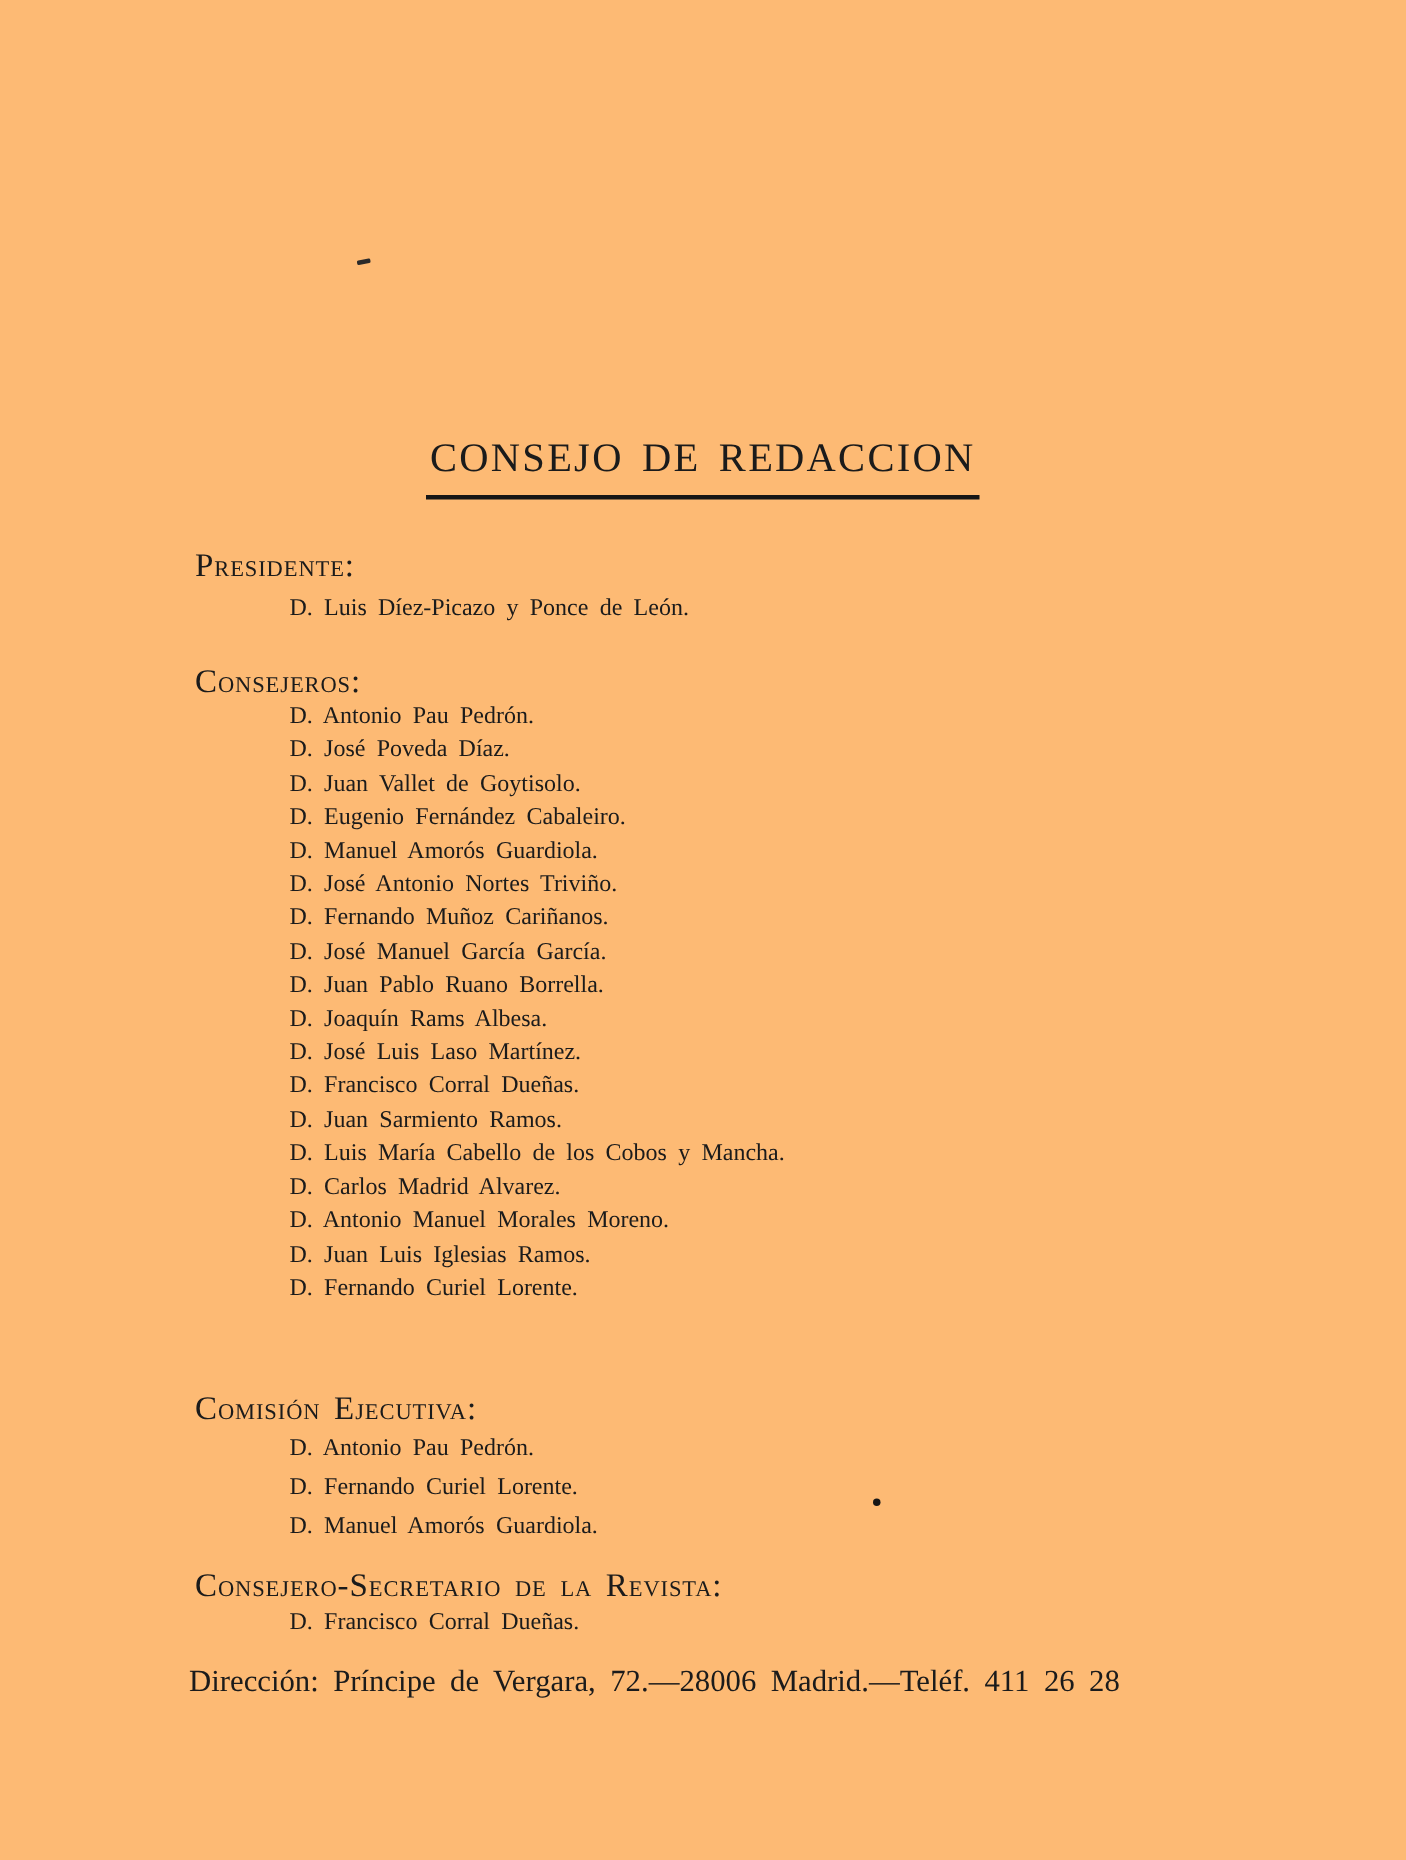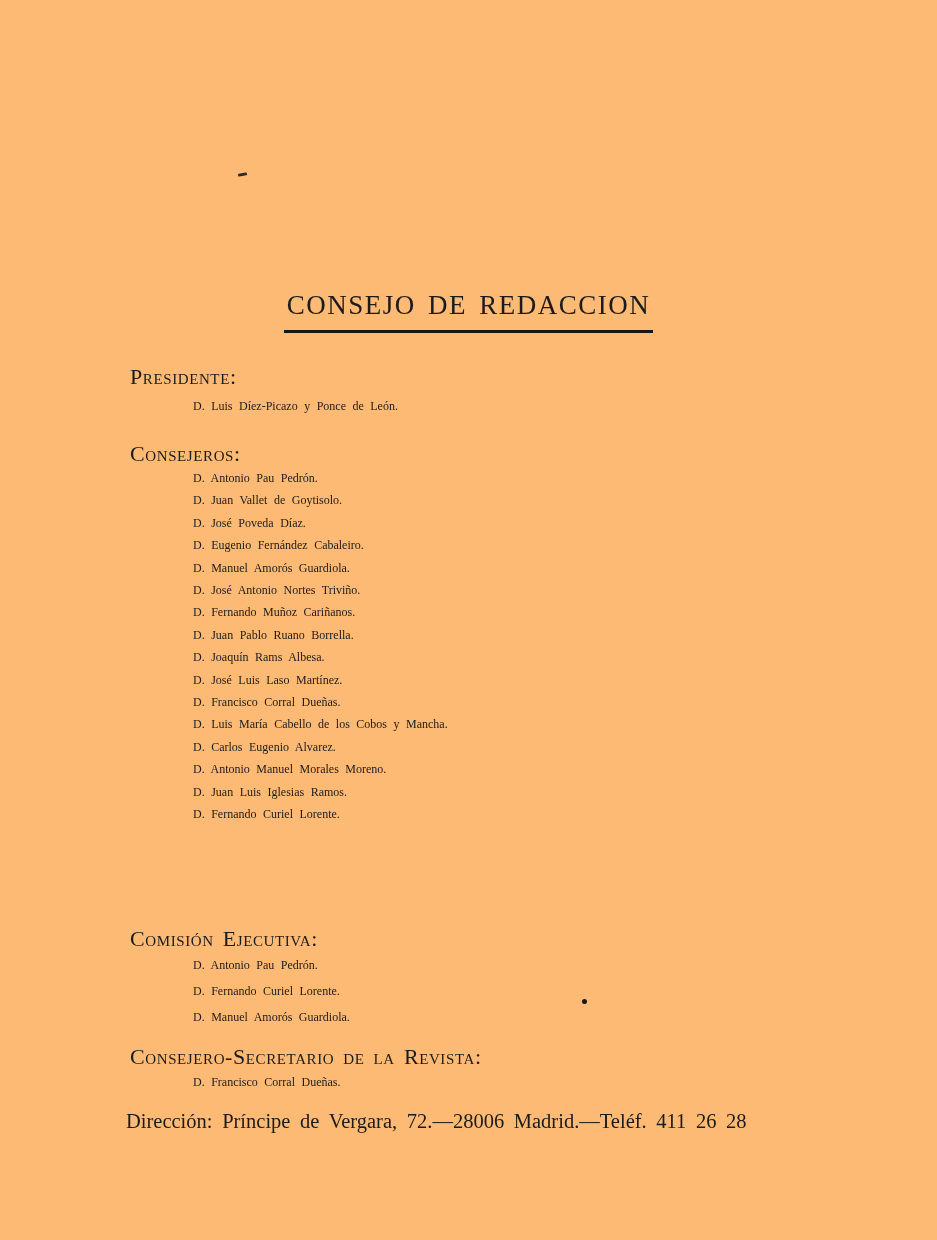--- a/index.html
+++ b/index.html
@@ -40,21 +40,21 @@
     font-size: 22px;
     letter-spacing: 0.6px;
     word-spacing: 3px;
     white-space: nowrap;
   }
 
   
   .names {
     position: absolute;
     left: 193px;
-    font-size: 12px;
+    font-size: 16px;
     word-spacing: 3.5px;
     white-space: nowrap;
   }
   .name-line { line-height: 22.4px; }
 
   .pos-presidente-label   { top: 364px; }
   .pos-presidente-names   { top: 395px; }
   .pos-consejeros-label   { top: 441px; }
   .pos-consejeros-names   { top: 467px; }
   .pos-comision-label     { top: 926px; }
@@ -107,32 +107,34 @@
   </div>
 
   <div class="sec-label pos-presidente-label">Presidente:</div>
   <div class="names pos-presidente-names">
     <div class="name-line">D. Luis Díez-Picazo y Ponce de León.</div>
   </div>
 
   <div class="sec-label pos-consejeros-label">Consejeros:</div>
   <div class="names pos-consejeros-names">
     <div class="name-line">D. Antonio Pau Pedrón.</div>
+    <div class="name-line">D. José Poveda Díaz.</div>
     <div class="name-line">D. Juan Vallet de Goytisolo.</div>
-    <div class="name-line">D. José Poveda Díaz.</div>
     <div class="name-line">D. Eugenio Fernández Cabaleiro.</div>
     <div class="name-line">D. Manuel Amorós Guardiola.</div>
     <div class="name-line">D. José Antonio Nortes Triviño.</div>
     <div class="name-line">D. Fernando Muñoz Cariñanos.</div>
+    <div class="name-line">D. José Manuel García García.</div>
     <div class="name-line">D. Juan Pablo Ruano Borrella.</div>
     <div class="name-line">D. Joaquín Rams Albesa.</div>
     <div class="name-line">D. José Luis Laso Martínez.</div>
     <div class="name-line">D. Francisco Corral Dueñas.</div>
+    <div class="name-line">D. Juan Sarmiento Ramos.</div>
     <div class="name-line">D. Luis María Cabello de los Cobos y Mancha.</div>
-    <div class="name-line">D. Carlos Eugenio Alvarez.</div>
+    <div class="name-line">D. Carlos Madrid Alvarez.</div>
     <div class="name-line">D. Antonio Manuel Morales Moreno.</div>
     <div class="name-line">D. Juan Luis Iglesias Ramos.</div>
     <div class="name-line">D. Fernando Curiel Lorente.</div>
   </div>
 
   <div class="sec-label pos-comision-label">Comisión Ejecutiva:</div>
   <div class="names pos-comision-names">
     <div class="name-line">D. Antonio Pau Pedrón.</div>
     <div class="name-line">D. Fernando Curiel Lorente.</div>
     <div class="name-line">D. Manuel Amorós Guardiola.</div>

